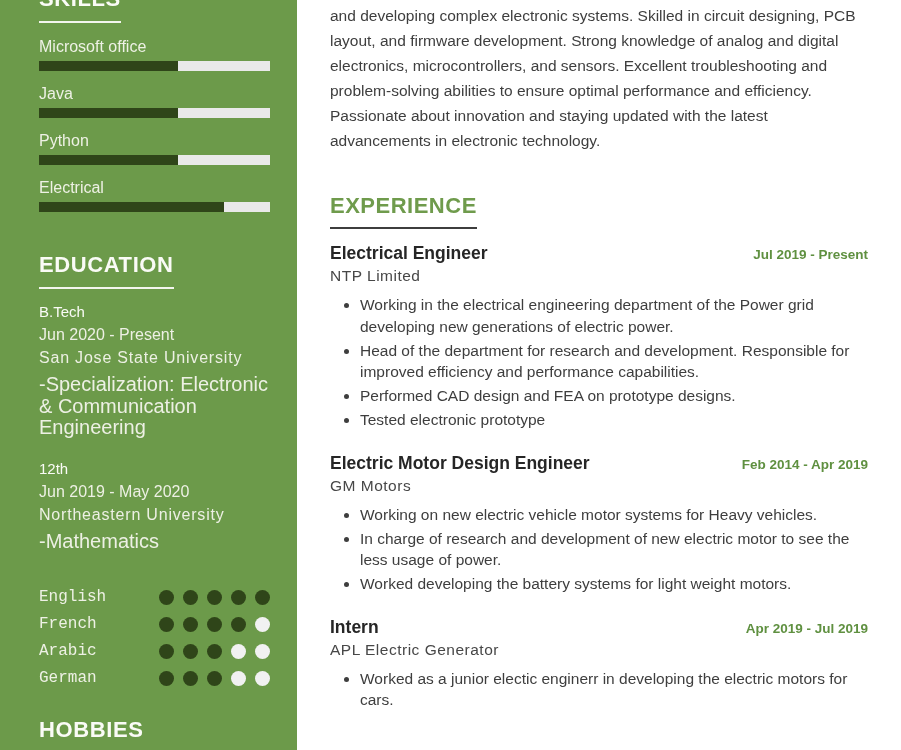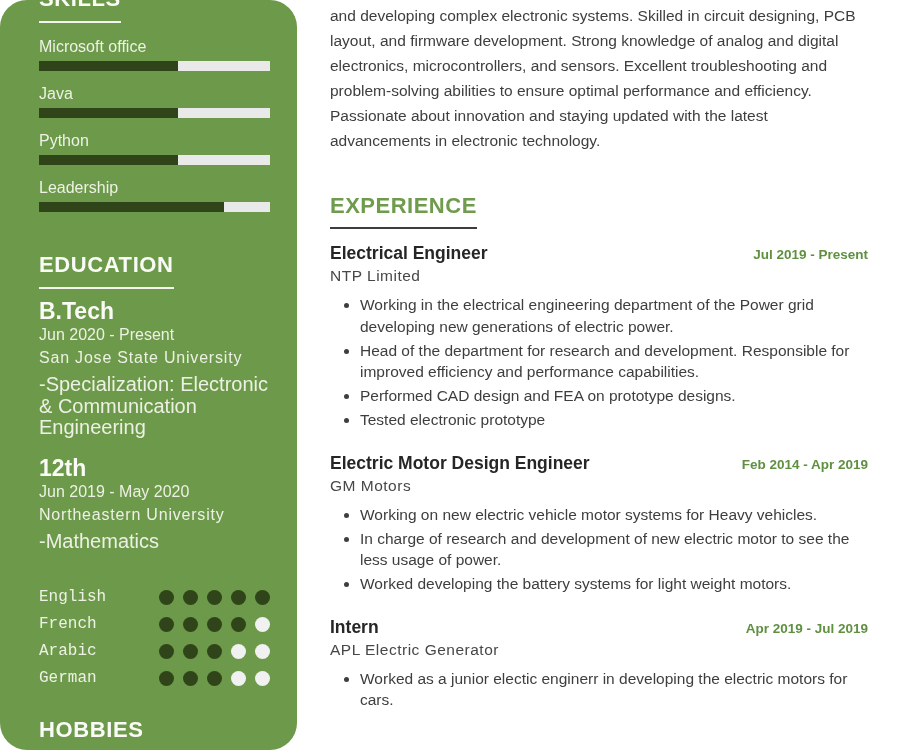--- a/index.html
+++ b/index.html
@@ -2,38 +2,38 @@
 <html style="--sidebar-bg: #6c9a4a; --accent-green: #6f9b4c; --date-green: #5f9040; --bar-fill: #2f4519; --bar-track: #e9e9e9; --dot-filled: #2f4519; --dot-empty: #f1f1f1; --heading-underline: #3d3d3d;"><head>
 <meta charset="utf-8">
 <style>
   * { margin:0; padding:0; box-sizing:border-box; }
   html,body { width:901px; height:750px; overflow:hidden; background:#ffffff;
               font-family:"Liberation Sans", sans-serif; }
   .page { width:901px; height:750px; display:flex; background:#fff; }
 
   
   .sidebar { width:297px; min-width:297px; background:var(--sidebar-bg,#6c9a4a);
-             padding:0 27px 0 39px; color:#fff; overflow:hidden;border-radius:27px; }
+             padding:0 27px 0 39px; color:#fff; overflow:hidden; }
   .side-section { display:block; }
   .side-section.first { margin-top:-14px; }
   .side-heading { display:inline-block; font-size:22px; font-weight:bold;
                   color:#fafbf6; letter-spacing:0.6px; line-height:26px;
                   padding-bottom:9px; border-bottom:2px solid #f3f5ee; }
   
   .skills-list { margin-top:1px; }
   .skill { margin-top:14px; }
   .skill + .skill { margin-top:13px; }
   .skill-label { font-size:16px; line-height:19px; color:#eef1e5; margin-bottom:5px; }
   .bar-track { width:100%; height:10px; background:var(--bar-track,#e9e9e9); }
   .bar-fill { height:100%; background:var(--bar-fill,#2f4519); }
   
   .education-section { margin-top:40px; }
   .edu { margin-top:11px; }
   .edu + .edu { margin-top:18px; }
-  .edu-degree { font-size:23px; font-weight:bold; line-height:23px; color:#fafbf6; }
+  .edu-degree { font-size:15px; font-weight:normal; line-height:23px; color:#fafbf6; }
   .edu-line { font-size:16px; line-height:23px; color:#edf0e4; }
   .edu-school { letter-spacing:0.8px; }
   .edu-note { margin-top:5px; font-size:20px; line-height:21.5px; color:#edf0e4; }
   
   .languages-section { margin-top:36px; }
   .lang-rows { margin-top:14px; }
   .lang-row { display:flex; justify-content:space-between; align-items:center;
               height:18px; margin-top:9px;font-family:Liberation Mono, monospace; }
   .lang-label { font-size:16px; color:#eef1e5; }
   .dots { display:flex; gap:9px; }
@@ -83,21 +83,21 @@
               <div class="bar-fill" style="width: 60%;"></div>
             </div>
         </div>
         <div class="skill">
           <div class="skill-label">Python</div>
           <div class="bar-track">
               <div class="bar-fill" style="width: 60%;"></div>
             </div>
         </div>
         <div class="skill">
-          <div class="skill-label">Leadership</div>
+          <div class="skill-label">Electrical</div>
           <div class="bar-track">
               <div class="bar-fill" style="width: 80%;"></div>
             </div>
         </div>
       </div>
     </section>
 
     <section class="side-section education-section">
       <h2 class="side-heading">EDUCATION</h2>
       <div class="edu">

